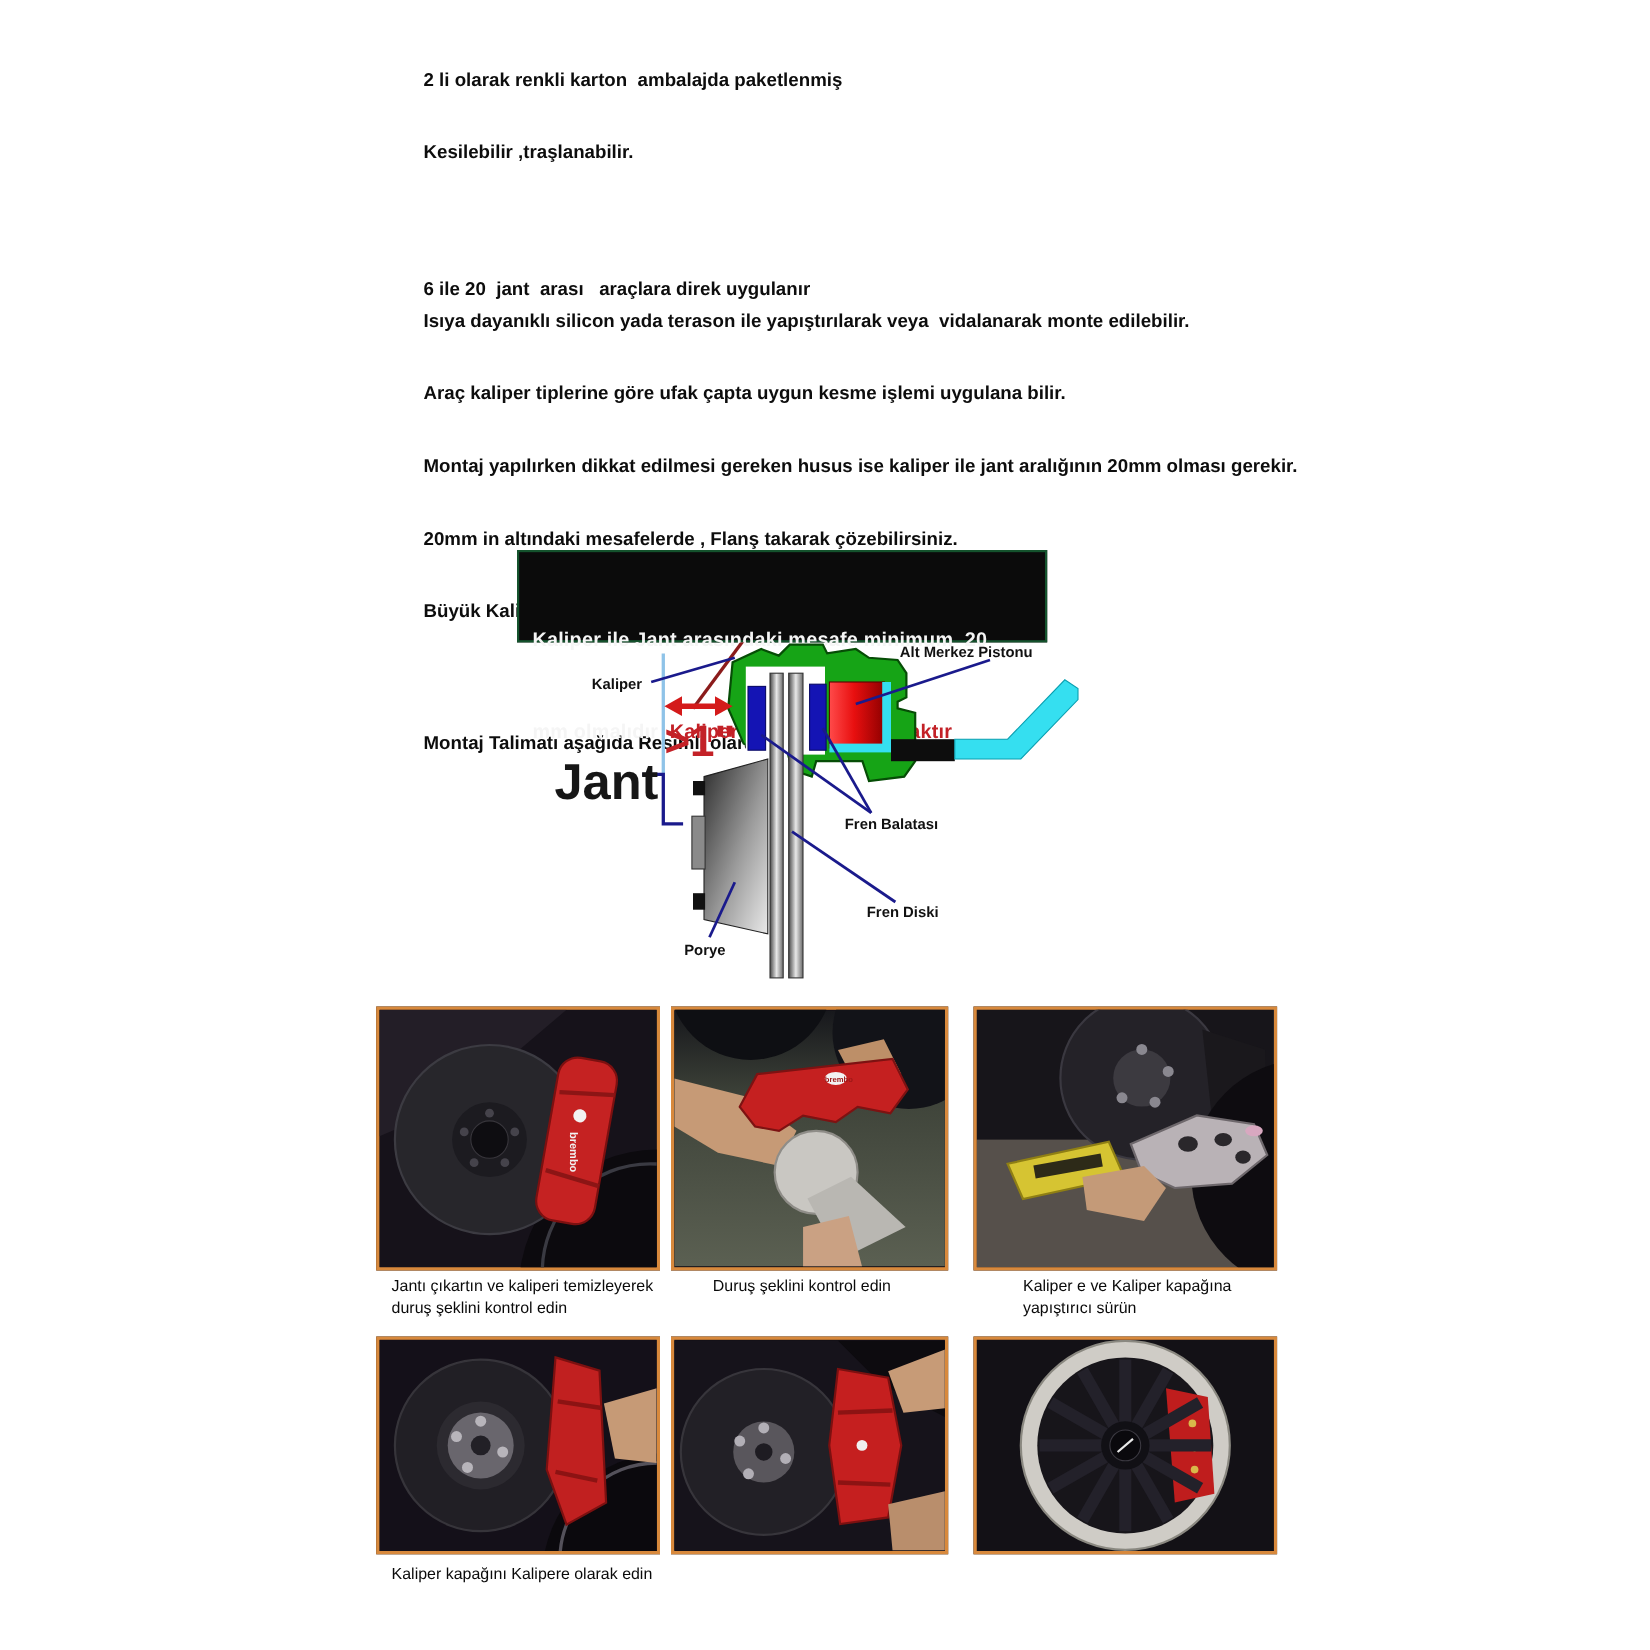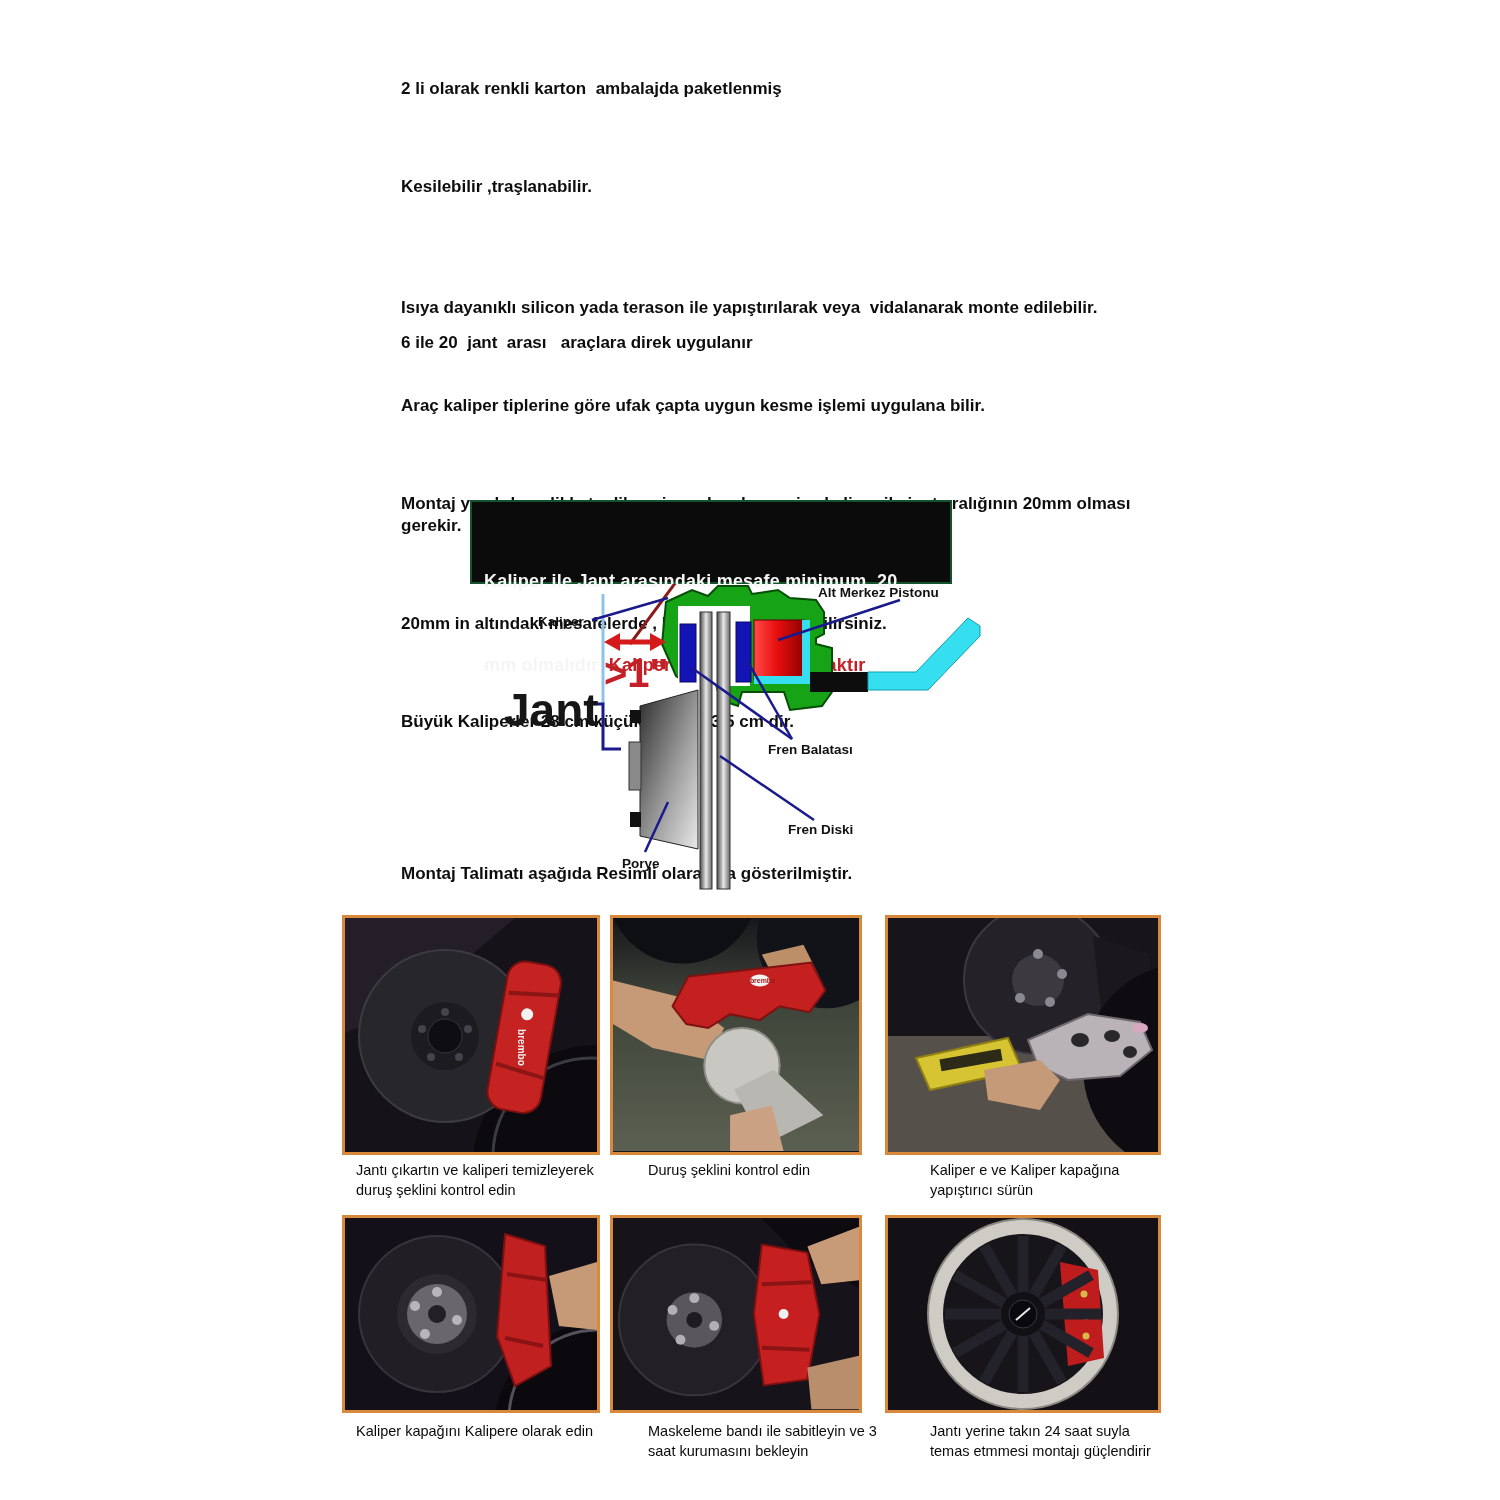--- a/index.html
+++ b/index.html
@@ -1,19 +1,19 @@
 <!DOCTYPE html>
 <html><head>
 <meta charset="utf-8">
 <style>
   html,body{margin:0;padding:0;background:#fff;}
   .page{position:relative;width:1500px;height:1500px;background:#ffffff;overflow:hidden;
         font-family:"Liberation Sans",sans-serif;color:#0d0d0d;}
   .tblock{position:absolute;font-weight:bold;font-size:17px;line-height:22px;white-space:pre-wrap;}
-  .tblock p{margin:16px;}
+  .tblock p{margin:0;}
   .intro{left:385px;top:18px;width:830px;}
   .intro .sp{height:14px;}
   .montaj{left:385px;top:237px;width:810px;}
   .montaj .sp{height:10px;}
   .banner{position:absolute;left:470px;top:500px;width:482px;height:84px;background:#0b0b0b;
           border:2px solid #14532d;box-sizing:border-box;padding:9px 12px;color:#f5f5f5;
           font-weight:bold;font-size:18px;line-height:28px;white-space:pre-wrap;letter-spacing:.2px;}
   .banner .red{color:#c32127;}
   .diagram{position:absolute;left:480px;top:584px;width:520px;height:330px;}
   .photo{position:absolute;border:3px solid #d8893c;box-sizing:border-box;background:#141118;}
@@ -258,16 +258,14 @@
       <circle cx="135" cy="96" r="22" fill="#111015"></circle>
       <circle cx="135" cy="96" r="14" fill="#0a090d" stroke="#3a3840"></circle>
       <line x1="128" y1="102" x2="142" y2="90" stroke="#e8e8e8" stroke-width="2"></line>
     </svg>
   </figure>
 
   <div class="cap c1">Jantı çıkartın ve kaliperi temizleyerek duruş şeklini kontrol edin</div>
   <div class="cap c2">Duruş şeklini kontrol edin</div>
   <div class="cap c3">Kaliper e ve Kaliper kapağına yapıştırıcı sürün</div>
   <div class="cap c4">Kaliper kapağını Kalipere olarak edin</div>
-  <div class="cap c5">Maskeleme bandı ile sabitleyin ve 3 saat kurumasını bekleyin</div>
-  <div class="cap c6">Jantı yerine takın 24 saat suyla temas etmmesi montajı güçlendirir</div>
 
 </div>
 
 </body></html>

